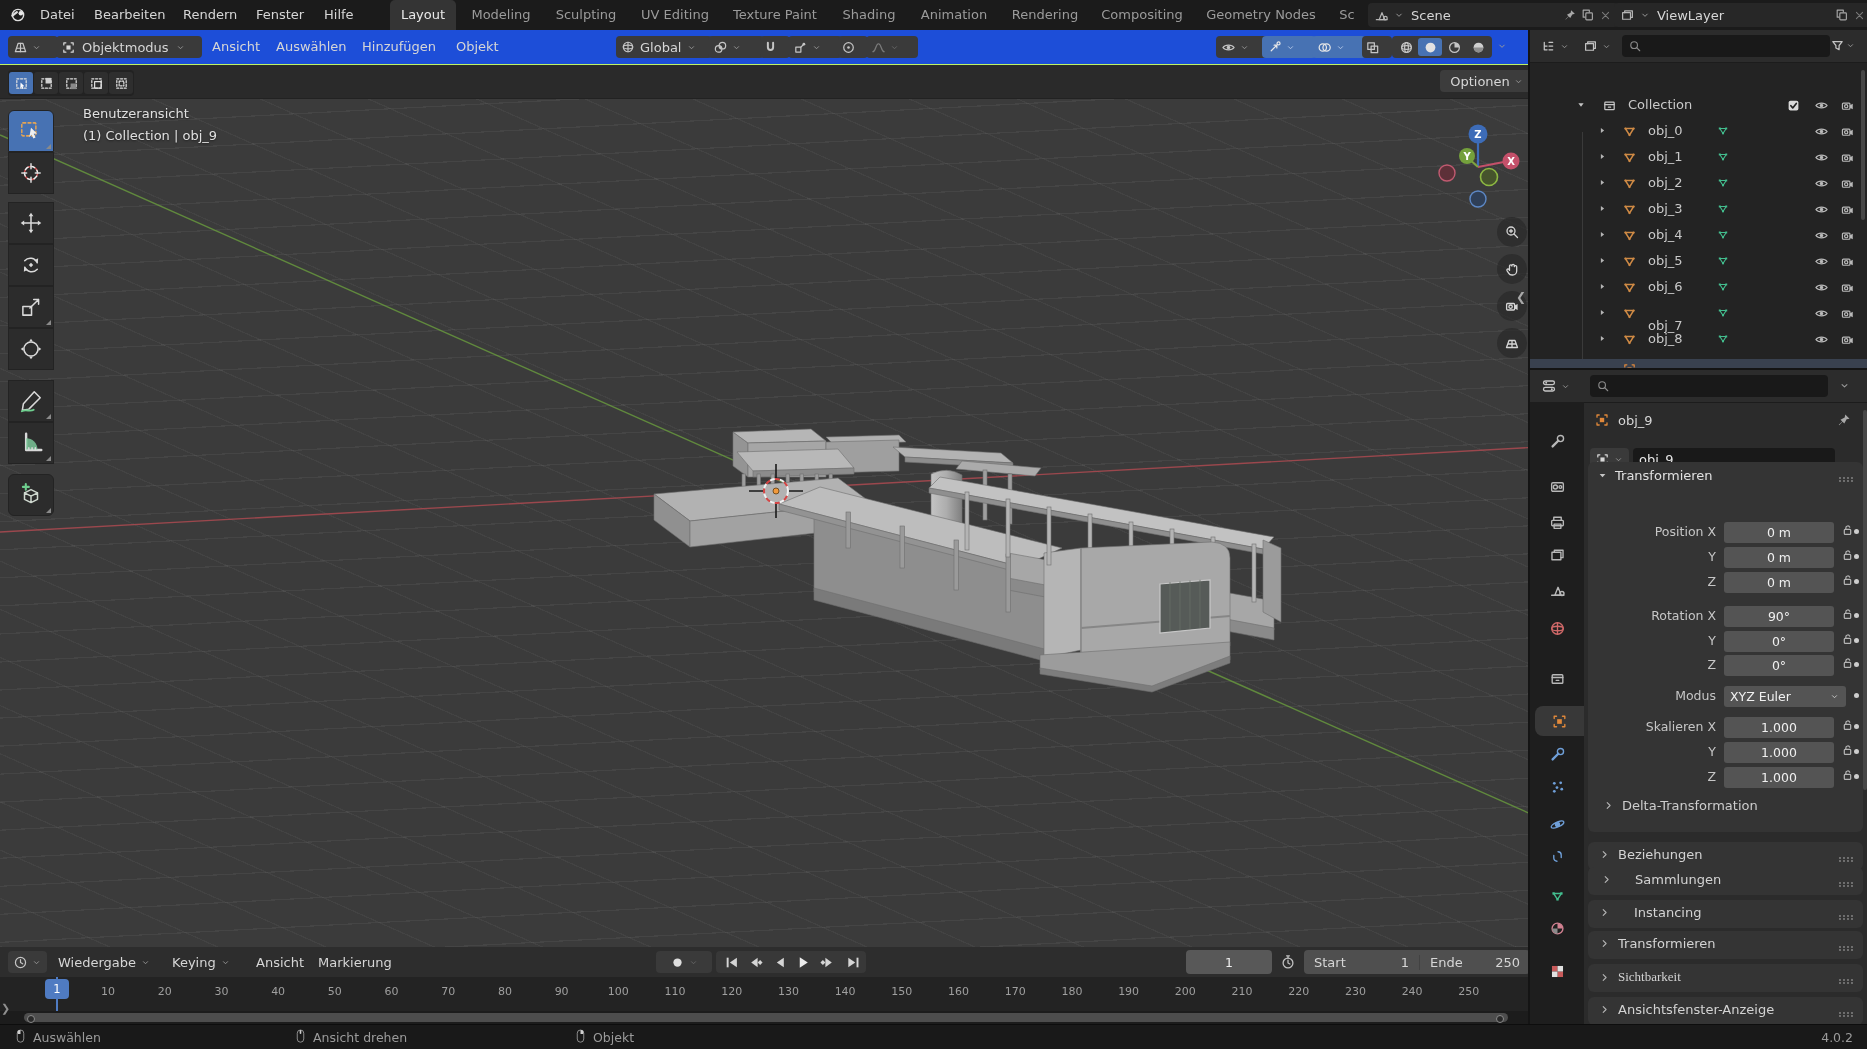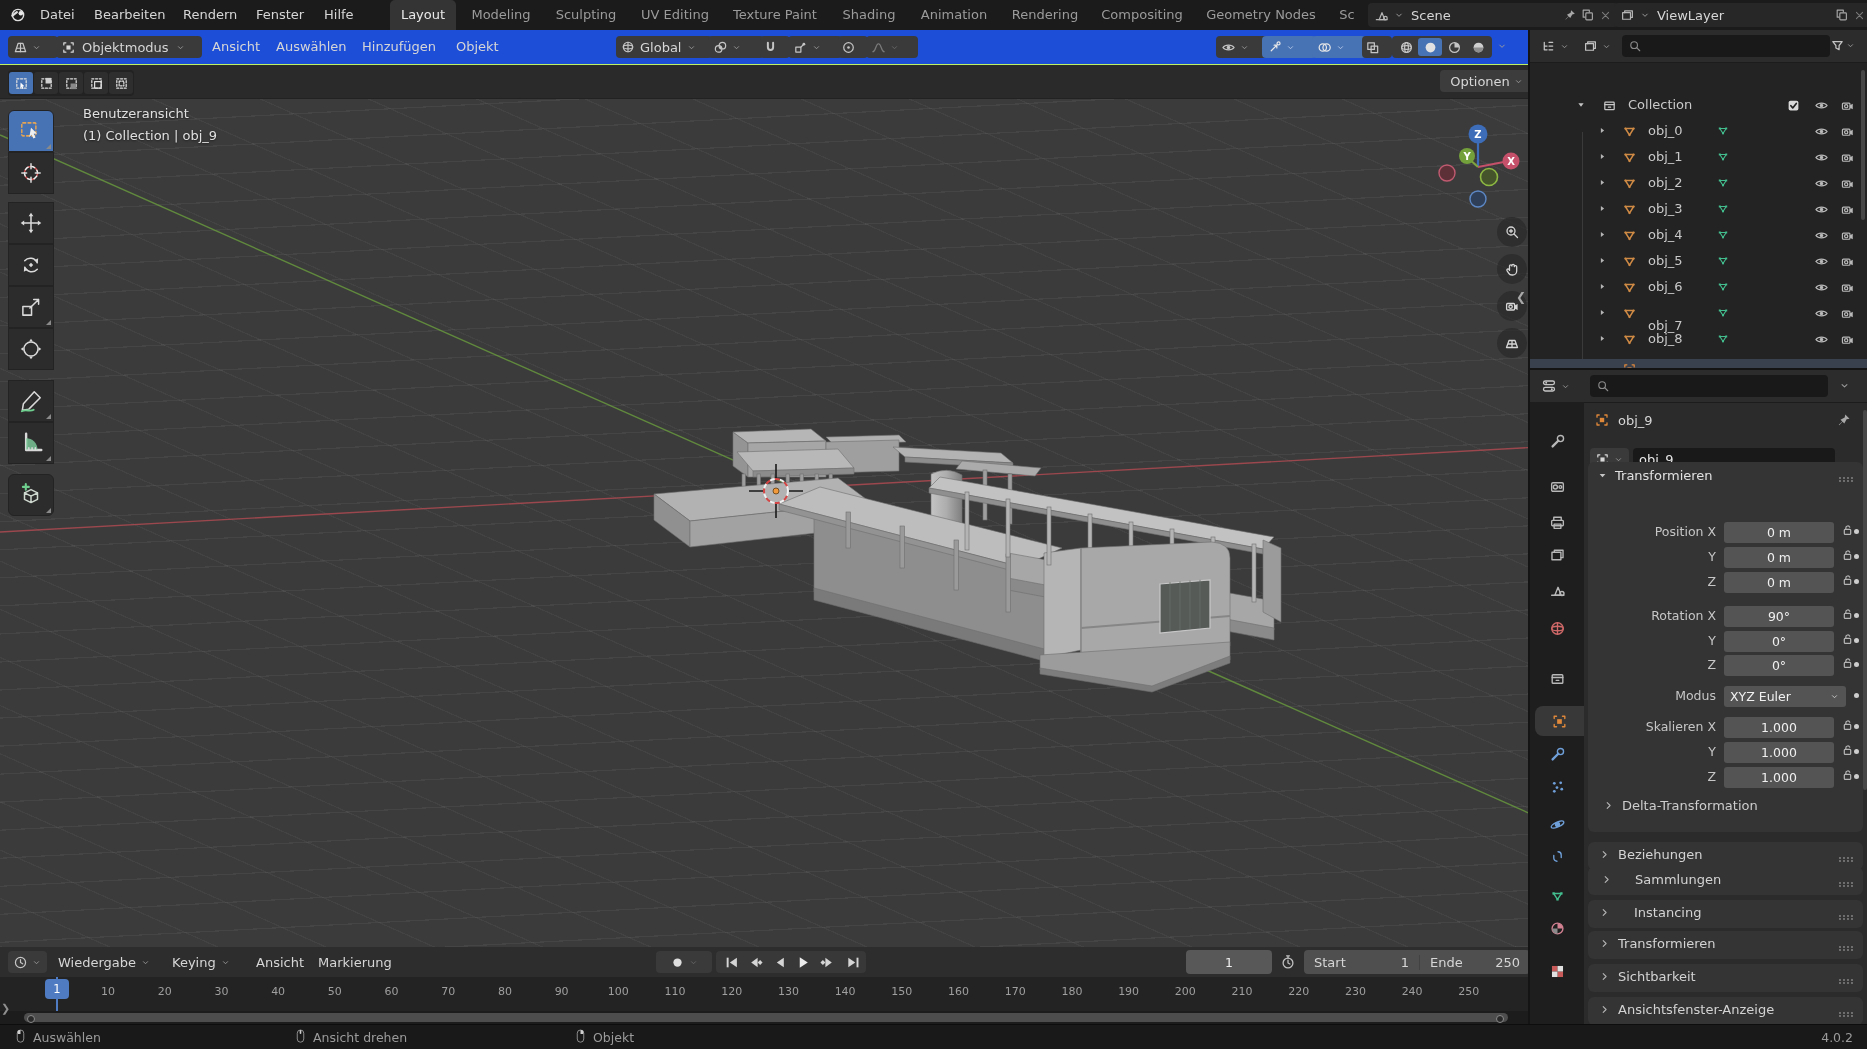--- a/index.html
+++ b/index.html
@@ -1118,21 +1118,21 @@
               <circle cx="2" cy="6" r="0.9"></circle>
               <circle cx="6" cy="3" r="0.9"></circle>
               <circle cx="6" cy="6" r="0.9"></circle>
               <circle cx="10" cy="3" r="0.9"></circle>
               <circle cx="10" cy="6" r="0.9"></circle>
               <circle cx="14" cy="3" r="0.9"></circle>
               <circle cx="14" cy="6" r="0.9"></circle>
             </g>
           </svg></div>
       </div>
-      <div class="prop-box" style="left: 58px; top: 594px; width: 275px; height: 28px;">
+      <div class="prop-box" style="left: 58px; top: 594px; width: 275px; height: 28px; font-family: Liberation Serif, serif;">
         <div class="row" style="position: absolute; left: 10px; top: 5px; gap: 7px;">
           <svg width="13" height="13" viewBox="0 0 16 16" fill="none" stroke="#b5b5b5" stroke-width="1.3" stroke-linecap="round" stroke-linejoin="round">
             <path d="M6.4 4.5L10 8l-3.6 3.5"></path>
           </svg>
           <span style="font-size: 13px; color: rgb(211, 211, 211);">Sichtbarkeit</span>
         </div>
         <div class="abs" style="left: 250px; top: 10px;"><svg width="16" height="9" viewBox="0 0 16 9">
             <g fill="#8a8a8a" stroke="none">
               <circle cx="2" cy="3" r="0.9"></circle>
               <circle cx="2" cy="6" r="0.9"></circle>

